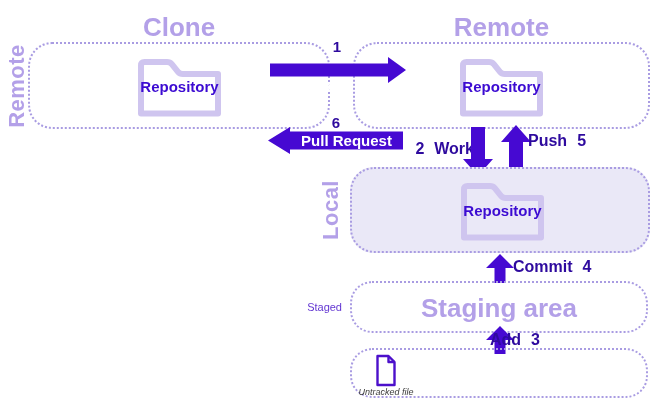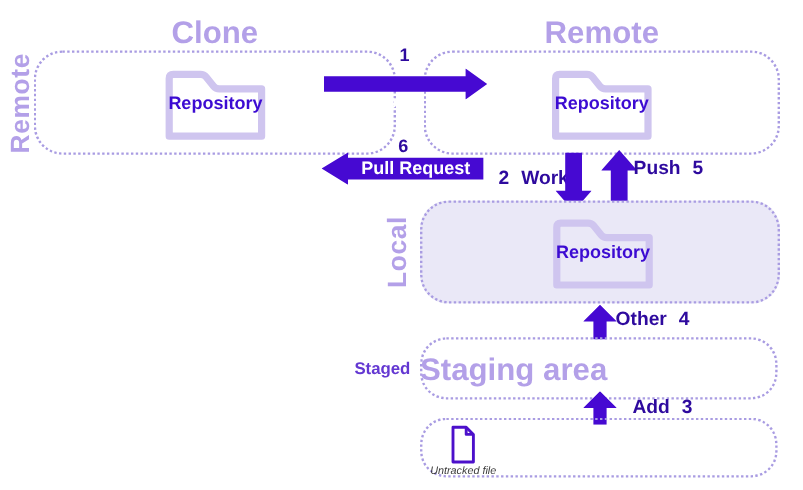--- a/index.html
+++ b/index.html
@@ -24,23 +24,23 @@
   .harrow .arrow-text { position:absolute; color:#ffffff; font-weight:bold; font-size:15px;
     line-height:18px; text-align:center; white-space:nowrap; }
 
   .varrow { position:absolute; }
 
   .action-row { position:absolute; display:flex; gap:10px; color:#2e0a9e; font-weight:bold;
     font-size:16px; line-height:18px; white-space:nowrap; }
   .action-row.right-align { justify-content:flex-end; }
   .num { position:absolute; color:#2e0a9e; font-weight:bold; font-size:15px; line-height:16px; text-align:center; }
 
-  .row-label { position:absolute; color:#6438d2; font-weight:bold; font-size:14px; line-height:15px; text-align:right; }
+  .row-label { position:absolute; color:#6438d2; font-weight:normal; font-size:11px; line-height:15px; text-align:right; }
 
-  .big-label { position:absolute; font-weight:bold; font-size:26px; color:#b3a0e8; line-height:28px; white-space:nowrap; }
+  .big-label { position:absolute; font-weight:bold; font-size:26px; color:#b3a0e8; text-align:center; line-height:28px; white-space:nowrap; }
 
   .untracked { position:absolute;font-style:italic; }
   .untracked .caption { position:absolute; left:-28px; right:-28px; top:33px; text-align:center;
     font-size:9px; color:#3b3b3b; line-height:10px; white-space:nowrap; }
 
   .arrow-fill { fill:#4609d2; }
 </style>
 </head>
 <body>
 
@@ -114,34 +114,34 @@
     </svg>
     <span class="repo-label">Repository</span>
   </div>
 
   <div class="varrow" style="left:486px; top:254px;">
     <svg width="28" height="29" viewBox="0 0 28 29">
       <polygon class="arrow-fill" points="14,0 28,14 19.5,14 19.5,29 8.5,29 8.5,14 0,14"></polygon>
     </svg>
   </div>
   <div class="action-row" style="left:513px; top:258px;">
-    <span>Other</span>
+    <span>Commit</span>
       <span>4</span>
   </div>
 
   <div class="row-label" style="left:270px; top:300px; width:72px;">Staged</div>
   <div class="box" style="left:350px; top:281px; width:298px; height:52px; border-radius:22px;"></div>
   <div class="big-label" style="left:350px; top:294px; width:298px;">Staging area</div>
 
   <div class="varrow" style="left:486px; top:326px;">
     <svg width="28" height="28" viewBox="0 0 28 28">
       <polygon class="arrow-fill" points="14,0 28,14 19.5,14 19.5,28 8.5,28 8.5,14 0,14"></polygon>
     </svg>
   </div>
-  <div class="action-row" style="left:527px; top:331px;justify-content:center;">
+  <div class="action-row" style="left:490px; top:331px;justify-content:center;">
     <span>Add</span>
       <span>3</span>
   </div>
 
   <div class="box" style="left:350px; top:348px; width:298px; height:50px; border-radius:22px;"></div>
 
   <div class="untracked" style="left:374px; top:354px; width:24px; height:33px;">
     <svg width="24" height="33" viewBox="0 0 24 33">
       <path d="M3.5 2 L14.5 2 L20.5 8 L20.5 31 L3.5 31 Z" fill="none" stroke="#4c10cb" stroke-width="2.4" stroke-linejoin="round"></path>
       <path d="M14.5 2 L14.5 8 L20.5 8" fill="none" stroke="#4c10cb" stroke-width="2.4" stroke-linejoin="round"></path>

